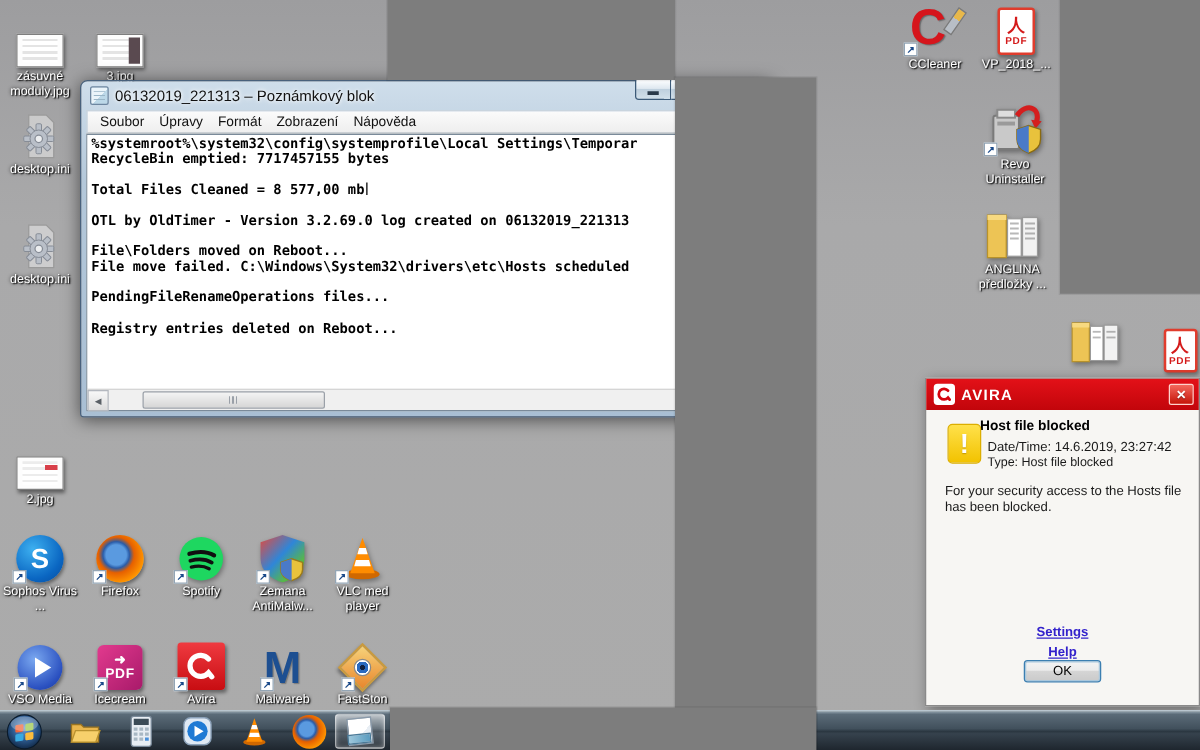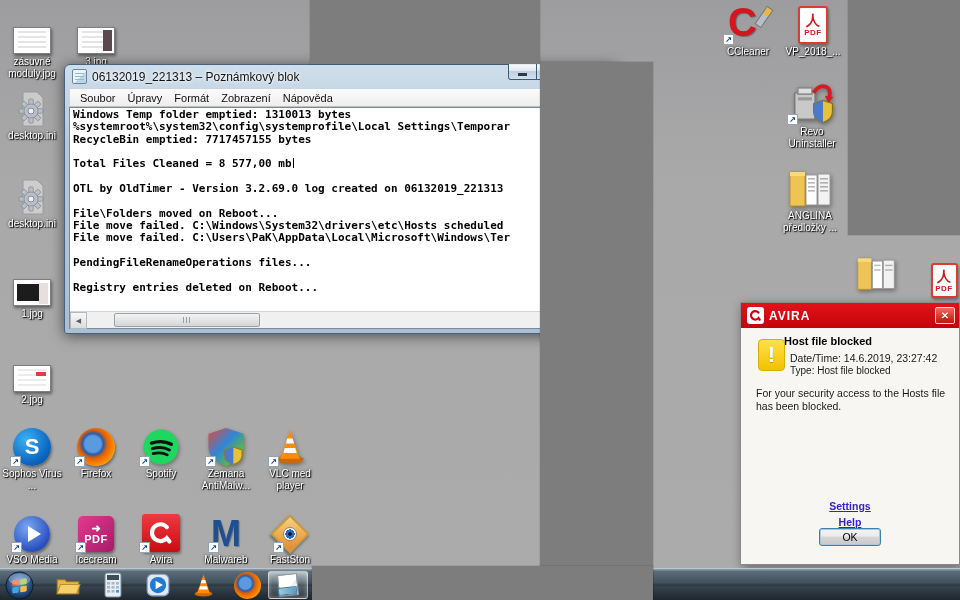--- a/index.html
+++ b/index.html
@@ -206,26 +206,20 @@
             <rect x="-2.2" y="-12" width="4.4" height="24" rx="1" transform="rotate(45)"></rect>
             <rect x="-2.2" y="-12" width="4.4" height="24" rx="1" transform="rotate(-45)"></rect>
             <circle r="7"></circle>
           </g>
           <circle r="3" fill="#eceef0" stroke="#868c96"></circle>
         </g>
       </svg>
     </div>
     <div class="dlabel">desktop.ini</div>
   </div>
-  <div class="dicon" style="left:0;top:266px">
-    <div class="art">
-        <div class="thumb dark"></div>
-      </div>
-    <div class="dlabel">1.jpg</div>
-  </div>
   <div class="dicon" style="left:0;top:352px">
     <div class="art">
         <div class="thumb mix"></div>
       </div>
     <div class="dlabel">2.jpg</div>
   </div>
 
   <div class="dicon" style="left:0;top:426px">
     <div class="art">
       <div class="circle sophos">S</div>
@@ -424,31 +418,29 @@
     <div class="np-menubar">
       <span class="np-menu-item">Soubor</span>
       <span class="np-menu-item">Úpravy</span>
       <span class="np-menu-item">Formát</span>
       <span class="np-menu-item">Zobrazení</span>
       <span class="np-menu-item">Nápověda</span>
     </div>
     <div class="np-body">
       <div class="np-main">
         <div class="np-text">
-          <div class="np-line">Windows Temp folder emptied: 1310013 bytes</div>
           <div class="np-line">%systemroot%\system32\config\systemprofile\Local Settings\Temporar</div>
           <div class="np-line">RecycleBin emptied: 7717457155 bytes</div>
           <div class="np-line"></div>
           <div class="np-line has-caret">Total Files Cleaned = 8 577,00 mb</div>
           <div class="np-line"></div>
           <div class="np-line">OTL by OldTimer - Version 3.2.69.0 log created on 06132019_221313</div>
           <div class="np-line"></div>
           <div class="np-line">File\Folders moved on Reboot...</div>
           <div class="np-line">File move failed. C:\Windows\System32\drivers\etc\Hosts scheduled</div>
-          <div class="np-line">File move failed. C:\Users\PaK\AppData\Local\Microsoft\Windows\Ter</div>
           <div class="np-line"></div>
           <div class="np-line">PendingFileRenameOperations files...</div>
           <div class="np-line"></div>
           <div class="np-line">Registry entries deleted on Reboot...</div>
         </div>
         <div class="vsb">
           <div class="sb-btn up">▲</div>
           <div class="vthumb"></div>
           <div class="sb-btn dn">▼</div>
         </div>

